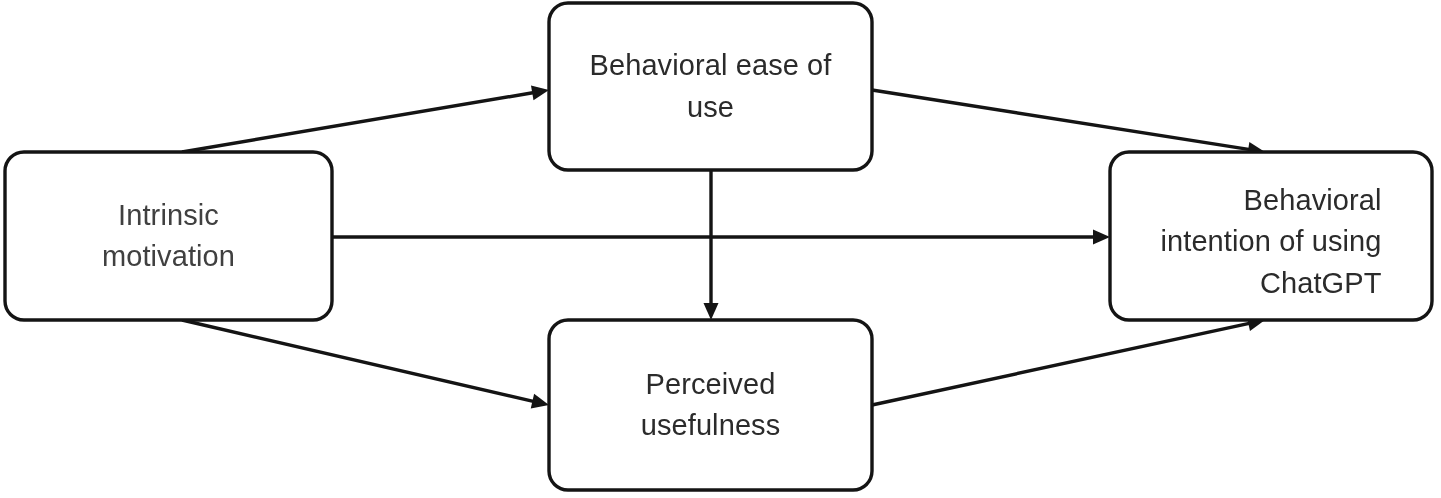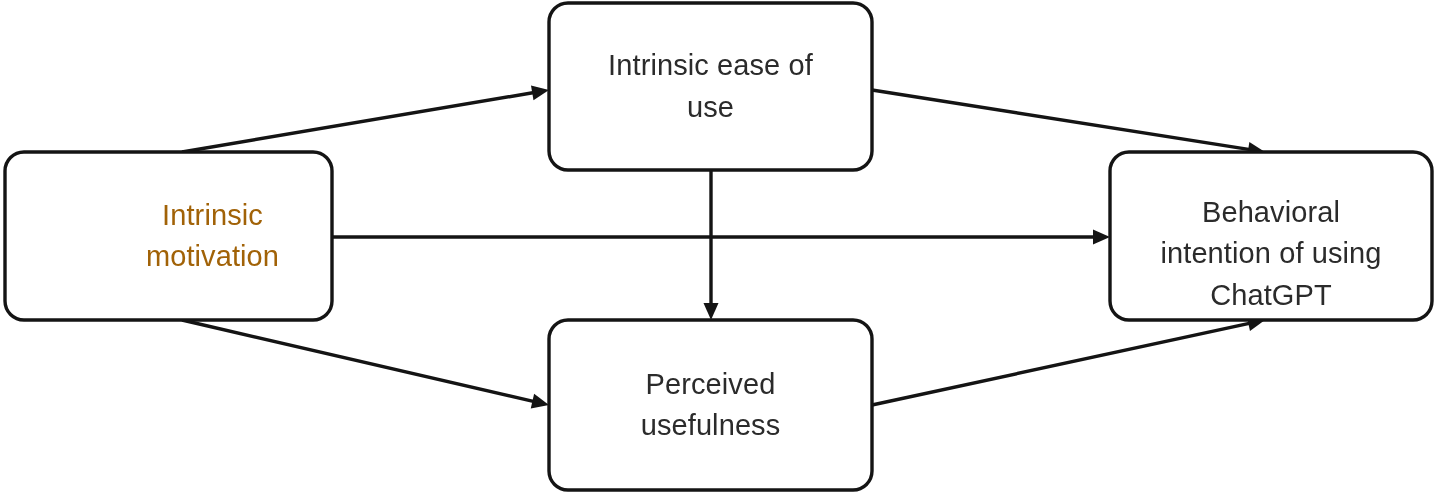--- a/index.html
+++ b/index.html
@@ -79,24 +79,24 @@
       </g>
     <g id="nodes-layer">
         <rect x="5" y="152" width="327" height="168" rx="19" ry="19" class="node-box" fill="#ffffff" stroke="#141414" stroke-width="3.4"></rect>
         <rect x="549" y="3" width="323" height="167" rx="19" ry="19" class="node-box" fill="#ffffff" stroke="#141414" stroke-width="3.4"></rect>
         <rect x="549" y="320" width="323" height="170" rx="19" ry="19" class="node-box" fill="#ffffff" stroke="#141414" stroke-width="3.4"></rect>
         <rect x="1110" y="152" width="322" height="168" rx="19" ry="19" class="node-box" fill="#ffffff" stroke="#141414" stroke-width="3.4"></rect>
       </g>
   </svg>
 
   <div id="labels-layer">
-      <div class="node-label" style="left: 5px; top: 152px; width: 327px; height: 168px; color: #a16207; margin-left: 44px;">Intrinsic
+      <div class="node-label" style="left: 5px; top: 152px; width: 327px; height: 168px; color: #404040;">Intrinsic
 motivation</div>
-      <div class="node-label" style="left: 549px; top: 3px; width: 323px; height: 167px; color: rgb(43, 43, 43);">Intrinsic ease of
+      <div class="node-label" style="left: 549px; top: 3px; width: 323px; height: 167px; color: rgb(43, 43, 43);">Behavioral ease of
 use</div>
       <div class="node-label" style="left: 549px; top: 320px; width: 323px; height: 170px; color: rgb(43, 43, 43); border-radius: 12px;">Perceived
 usefulness</div>
-      <div class="node-label" style="left: 1110px; top: 164px; width: 322px; height: 180px; color: rgb(43, 43, 43);">Behavioral
+      <div class="node-label" style="left: 1110px; top: 152px; width: 322px; height: 180px; color: rgb(43, 43, 43); text-align: right;">Behavioral
 intention of using
 ChatGPT</div>
     </div>
 
 </div>
 
 </body></html>

